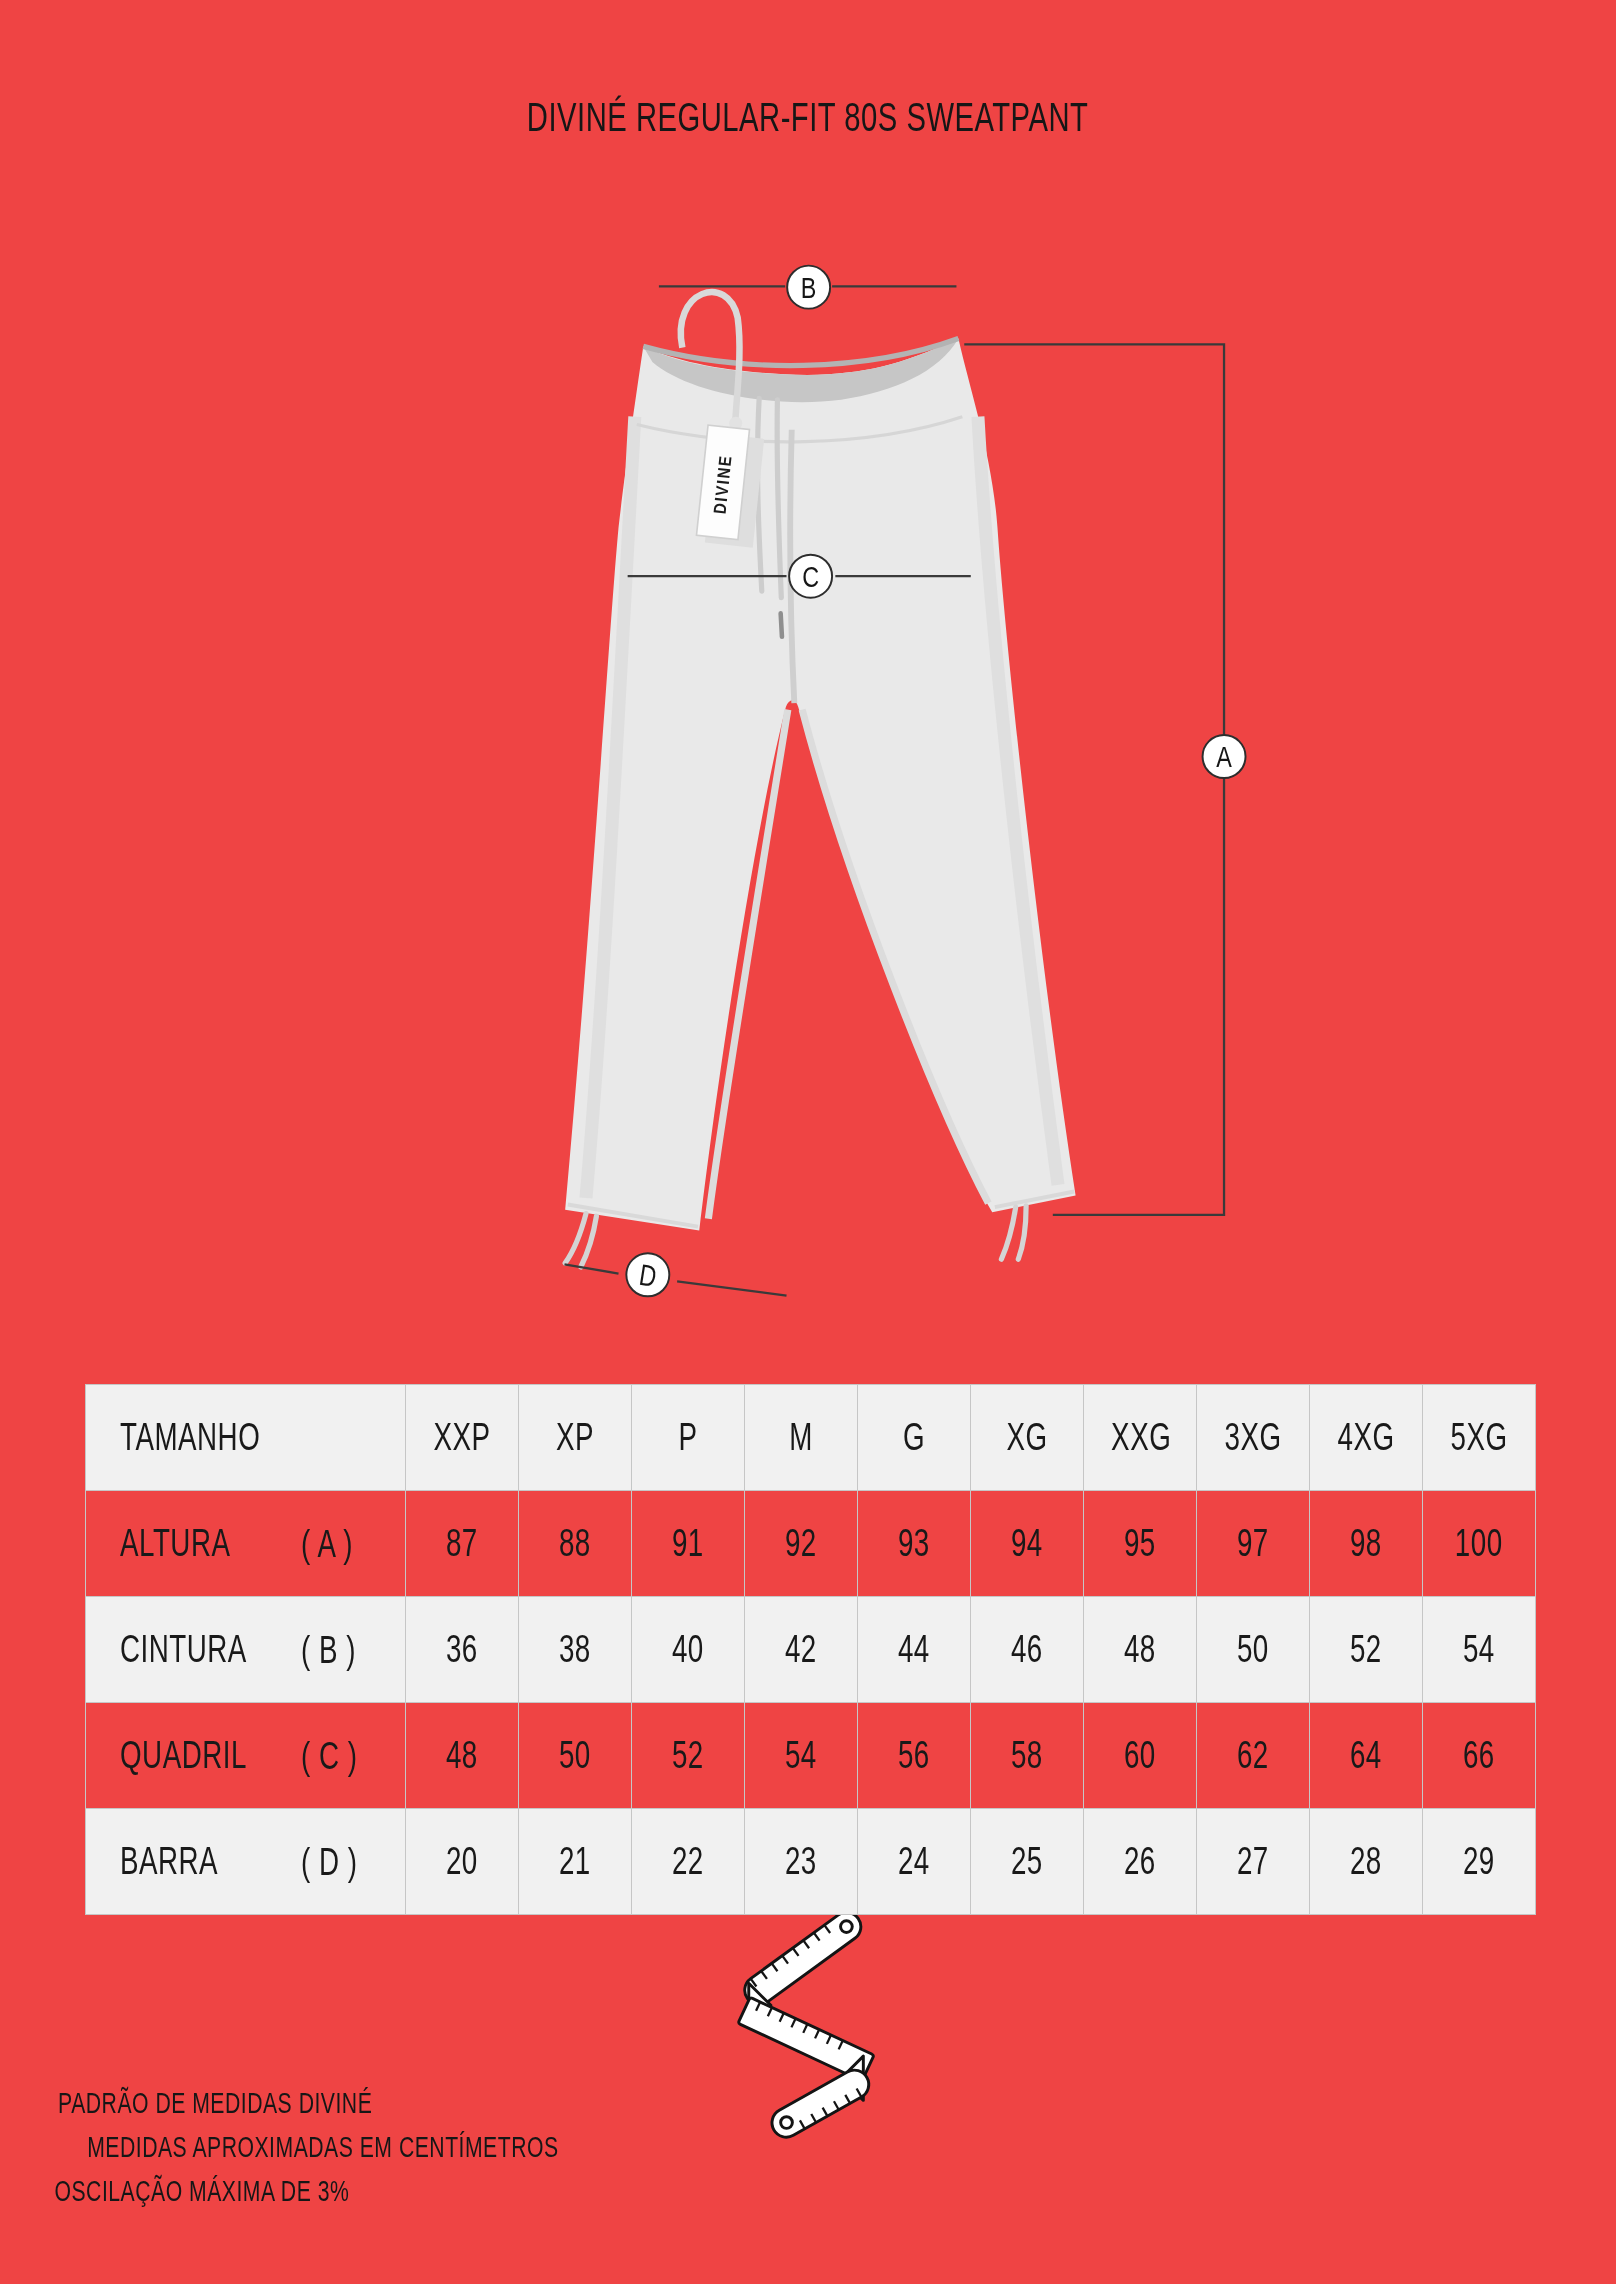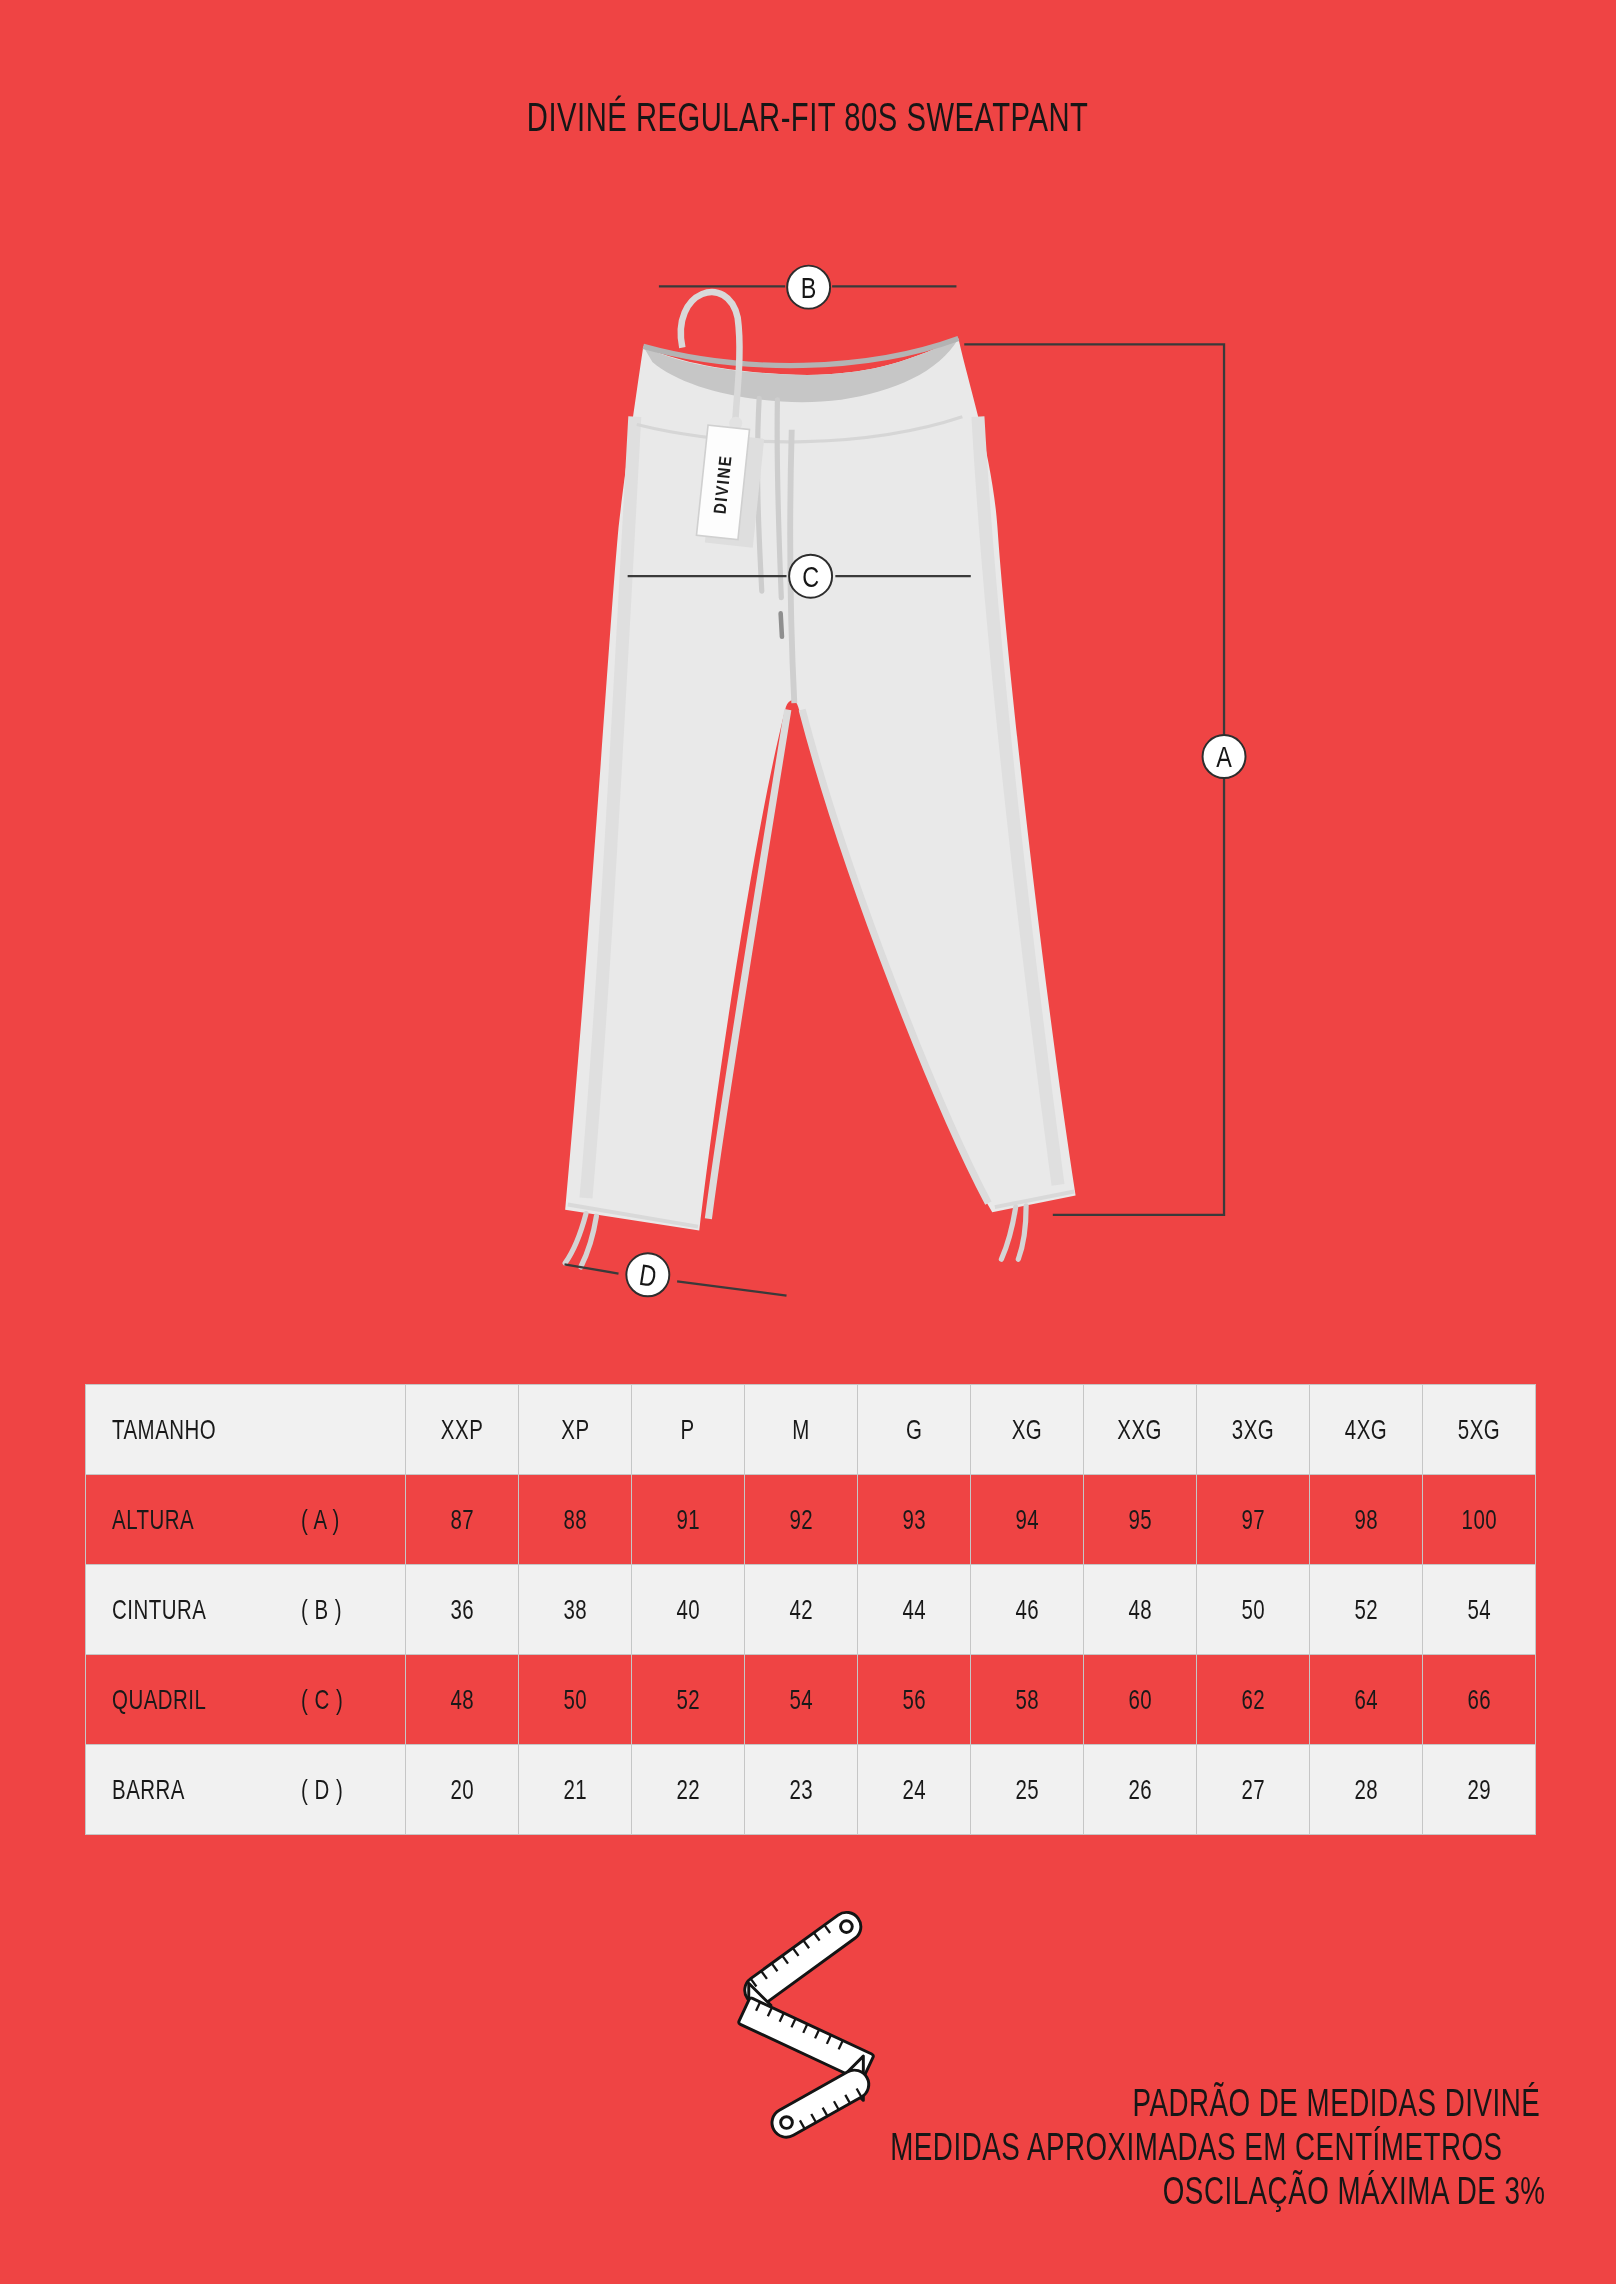--- a/index.html
+++ b/index.html
@@ -26,36 +26,36 @@
   .tagtxt{font-size:27px;font-weight:bold;fill:#1c1c1c;text-anchor:middle;letter-spacing:3px;font-family:"Liberation Sans",sans-serif;}
 
   .size-table{
     position:absolute;left:85px;top:1384px;
     border-collapse:collapse;table-layout:fixed;
     width:1446px;
   }
   .size-table td{
     border:1.3px solid #c6c6c6;
     height:73px;
-    font-size:28px;color:#191919;
+    font-size:38px;color:#191919;
     text-align:center;vertical-align:middle;
-    padding:8px;overflow:hidden;
+    padding:16px;overflow:hidden;
   }
   .size-table tr.shade td{background:#f1f1f1;}
   .size-table td.first{text-align:left;position:relative;}
   .size-table td.first .nm{margin-left:18px;}
   .size-table td.first .cd{
     position:absolute;left:215px;top:50%;
     transform:translateY(-50%) scaleX(0.73);
     transform-origin:left center;white-space:nowrap;letter-spacing:0.7px;
   }
 
   .footer{
     position:absolute;left:0;top:2081px;width:100%;
-    text-align:right;font-size:38px;color:#161616;line-height:44px;
+    text-align:left;font-size:29px;color:#161616;line-height:44px;
   }
   .footer div{height:44px;}
 </style>
 </head>
 <body>
 
 <div class="page">
 
   <div class="title">
     <span class="cond">DIVINÉ REGULAR-FIT 80S SWEATPANT</span>

